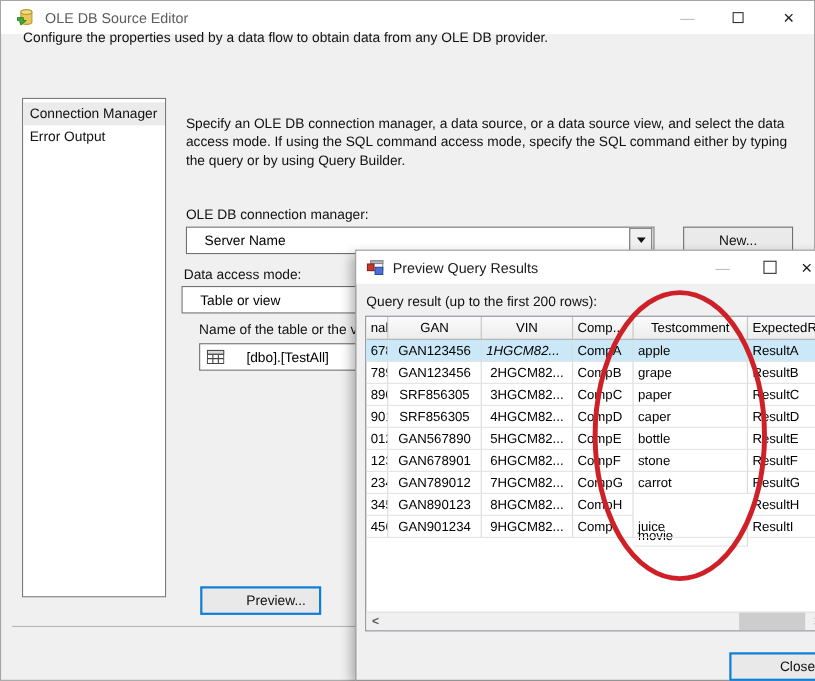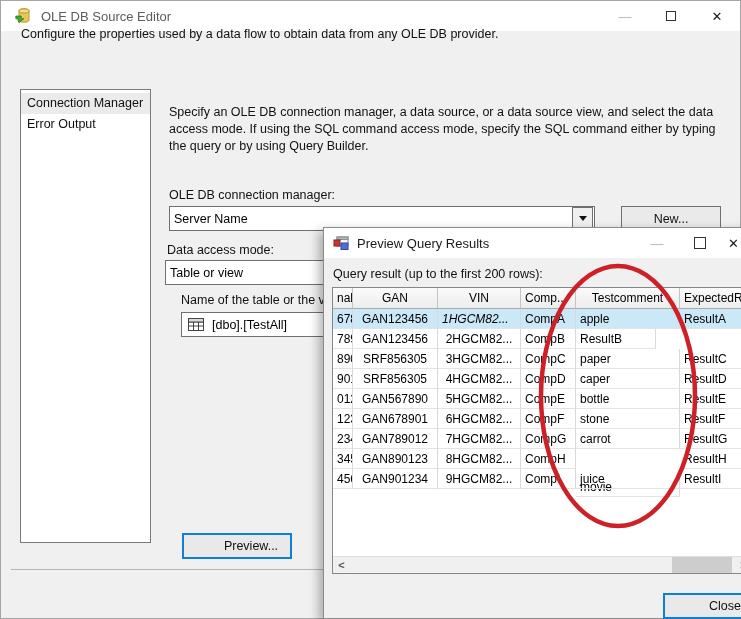--- a/index.html
+++ b/index.html
@@ -25,21 +25,21 @@
   .desc { position:absolute; left:20px; top:26px; color:#111; }
 
   .listbox { position:absolute; left:19px; top:88px; width:131px; height:454px; background:#fff; border:1px solid #7a7a7a; padding-top:3px; }
   .listbox .item { height:21px; line-height:21px; padding-left:6px; color:#111; }
   .listbox .item.sel { background:#ebebeb; }
 
   .instructions { position:absolute; left:168px; top:103px; width:566px; line-height:17px; color:#111; }
 
   .field-label { position:absolute; color:#111; white-space:nowrap; }
   .combo { position:absolute; height:25px; background:#fff; border:1px solid #707070; display:flex; align-items:center; }
-  .combo .val { flex:1; padding-left:4px; white-space:nowrap; overflow:hidden; }
+  .combo .val { flex:1; padding-left:16px; white-space:nowrap; overflow:hidden; }
   .combo .dd { width:21px; height:23px; border-left:1px solid #9a9a9a; background:#f0f0f0; display:flex; align-items:center; justify-content:center; }
   .combo .dd .tri { width:0; height:0; border-left:4px solid transparent; border-right:4px solid transparent; border-top:5px solid #111; }
   .combo.boxed .dd { border:1px solid #707070; margin-right:1px; }
 
   .btn { position:absolute; background:#eaeaea; border:1px solid #707070; display:flex; align-items:center; justify-content:center; color:#111; }
   .btn.default { border:2px solid #0f7fd6; background:#e9e9e9;padding-left:28px; }
 
   .hsep { position:absolute; left:10px; top:568px; width:731px; border-top:1px solid #b5b5b5; }
 
   .tbl-icon { margin:0 4px 0 6px; flex:0 0 auto; }
@@ -170,20 +170,21 @@
           <div class="grid-cell" style="width: 83px;  font-style: italic;">1HGCM82...</div>
           <div class="grid-cell" style="width: 55px; text-align: left;">CompA</div>
           <div class="grid-cell" style="width: 104px; text-align: left;">apple</div>
           <div class="grid-cell" style="width: 80px; text-align: left;">ResultA</div>
         </div>
         <div class="grid-row">
           <div class="grid-cell" style="width: 20px; text-align: right;">789</div>
           <div class="grid-cell" style="width: 85px; text-align: center;">GAN123456</div>
           <div class="grid-cell" style="width: 83px; text-align: center;">2HGCM82...</div>
           <div class="grid-cell" style="width: 55px; text-align: left;">CompB</div>
+          <div class="grid-cell" style="width: 104px; text-align: left;">grape</div>
           <div class="grid-cell" style="width: 80px; text-align: left;">ResultB</div>
         </div>
         <div class="grid-row">
           <div class="grid-cell" style="width: 20px; text-align: right;">890</div>
           <div class="grid-cell" style="width: 85px; text-align: center;">SRF856305</div>
           <div class="grid-cell" style="width: 83px; text-align: center;">3HGCM82...</div>
           <div class="grid-cell" style="width: 55px; text-align: left;">CompC</div>
           <div class="grid-cell" style="width: 104px; text-align: left;">paper</div>
           <div class="grid-cell" style="width: 80px; text-align: left;">ResultC</div>
         </div>

